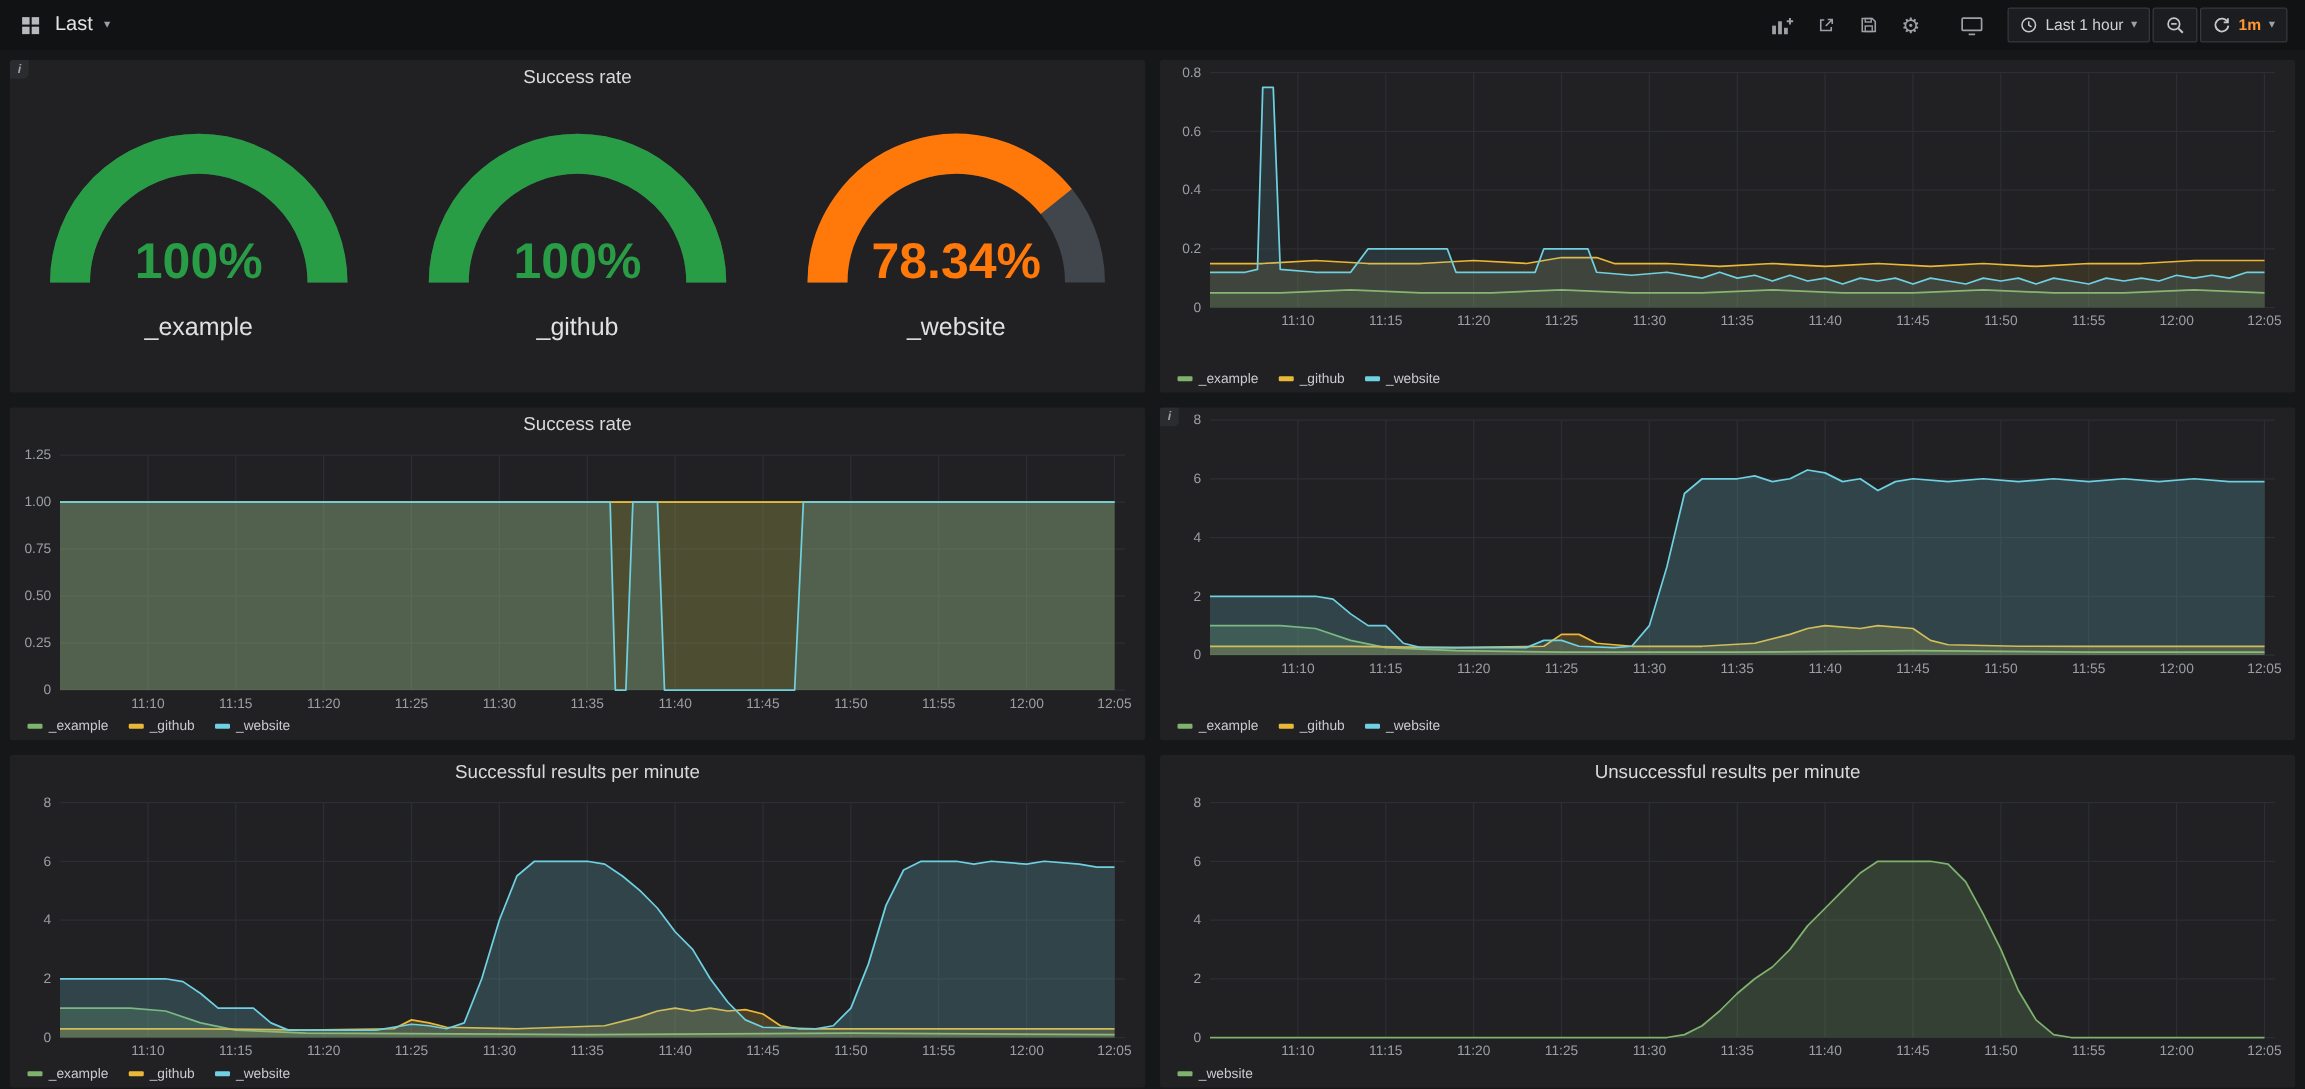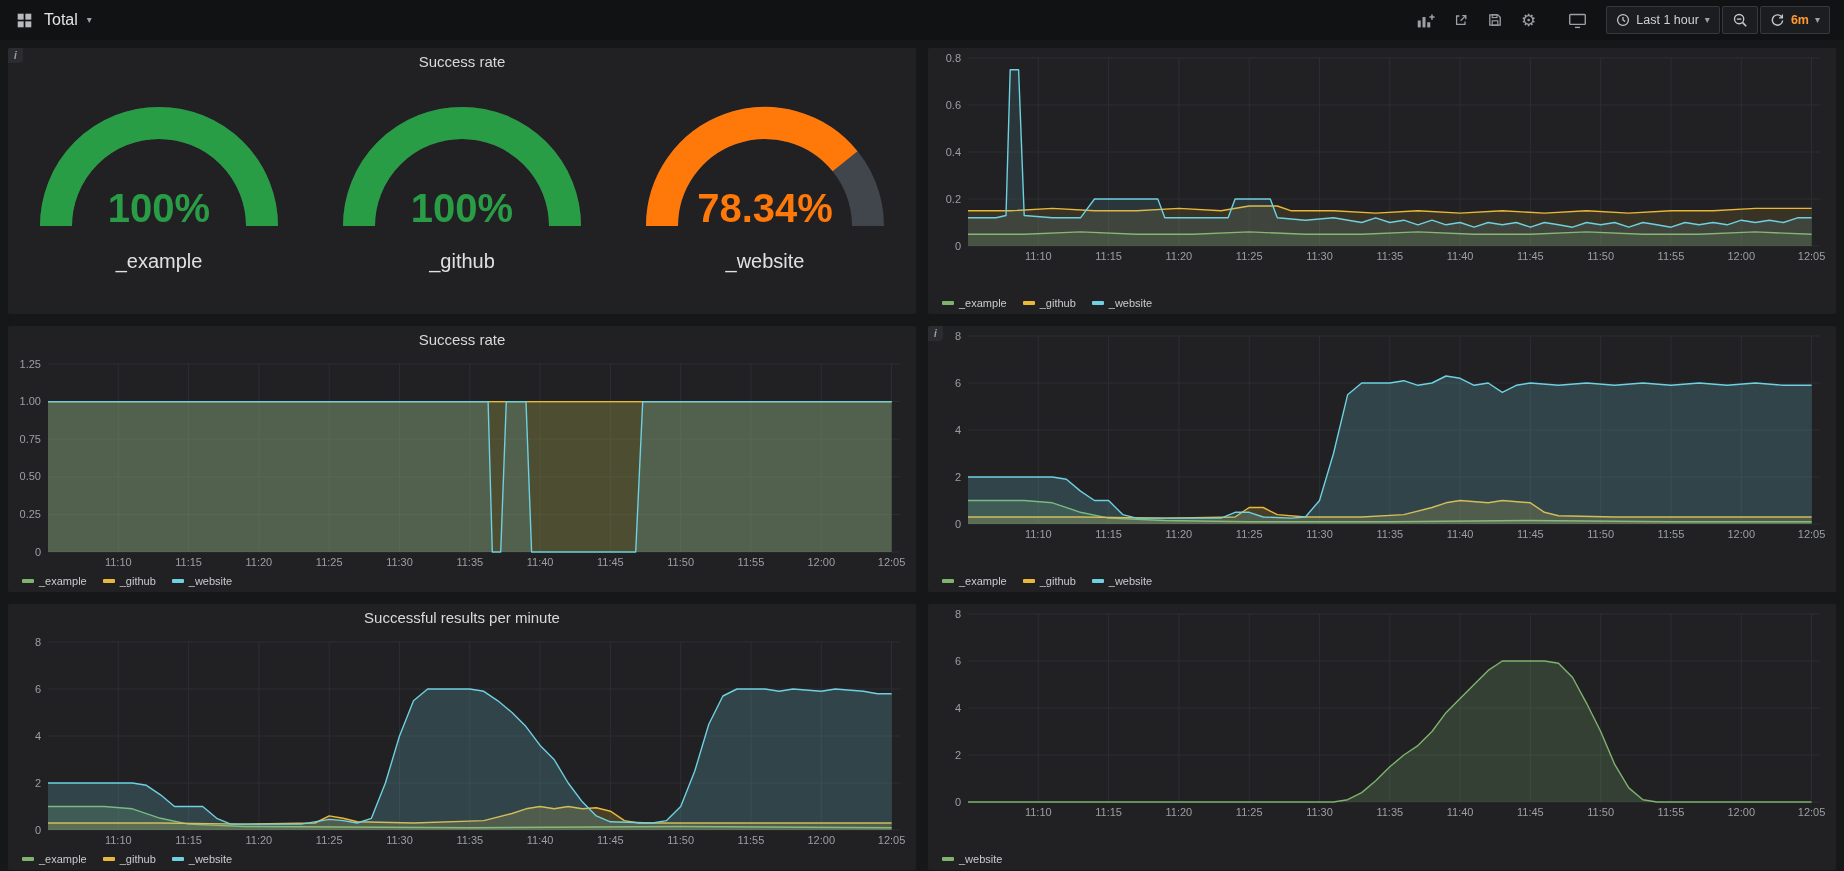--- a/index.html
+++ b/index.html
@@ -83,21 +83,21 @@
 
 <header class="navbar">
   <span class="icon-btn" style="padding:4px 2px;">
     <svg width="17" height="17" viewBox="0 0 20 20">
       <rect x="2" y="2" width="7" height="7" fill="#b7babc"></rect>
       <rect x="11" y="2" width="7" height="7" fill="#b7babc"></rect>
       <rect x="2" y="11" width="7" height="7" fill="#b7babc"></rect>
       <rect x="11" y="11" width="7" height="7" fill="#b7babc"></rect>
     </svg>
   </span>
-  <span class="dash-title">Total</span>
+  <span class="dash-title">Last</span>
   <span class="caret">▾</span>
 
   <div class="nav-actions">
     <button class="icon-btn" title="">
       <svg width="19" height="17" viewBox="0 0 22 18">
         <rect x="2" y="9" width="3.5" height="8" fill="#9da0a5"></rect>
         <rect x="7.5" y="5" width="3.5" height="12" fill="#9da0a5"></rect>
         <rect x="13" y="11" width="3.5" height="6" fill="#9da0a5"></rect>
         <path d="M18.5 2v6M15.5 5h6" stroke="#9da0a5" stroke-width="1.8" fill="none"></path>
       </svg>
@@ -139,21 +139,21 @@
           <circle cx="8" cy="8" r="5.2" fill="none" stroke="#c7c8ca" stroke-width="1.5"></circle>
           <path d="M5.5 8h5" stroke="#c7c8ca" stroke-width="1.5"></path>
           <path d="M12 12l4 4" stroke="#c7c8ca" stroke-width="1.8"></path>
         </svg>
       </button>
       <button class="chip-btn">
         <svg width="15" height="15" viewBox="0 0 18 18">
           <path d="M14.5 5.5A6.2 6.2 0 1 0 15.2 9" fill="none" stroke="#c7c8ca" stroke-width="1.7"></path>
           <path d="M14.8 1.8v4h-4" fill="none" stroke="#c7c8ca" stroke-width="1.7"></path>
         </svg>
-        <span class="accent">6m</span>
+        <span class="accent">1m</span>
         <span class="caret">▾</span>
       </button>
     </div>
   </div>
 </header>
 
 <main class="dash-grid">
 
   <section class="panel">
     <span class="panel-info">i</span>
@@ -415,20 +415,21 @@
           <span>_github</span>
         </span>
         <span class="legend-item">
           <span class="legend-swatch" style="background: rgb(110, 208, 224);"></span>
           <span>_website</span>
         </span>
       </div>
   </section>
 
   <section class="panel">
+    <h2 class="panel-title">Unsuccessful results per minute</h2>
     <div class="chart-area"><svg width="908" height="216">
           <line x1="110.29702970297029" x2="110.29702970297029" y1="10" y2="198" stroke="#2b2e33" stroke-width="1"></line>
           <line x1="180.59405940594058" x2="180.59405940594058" y1="10" y2="198" stroke="#2b2e33" stroke-width="1"></line>
           <line x1="250.89108910891088" x2="250.89108910891088" y1="10" y2="198" stroke="#2b2e33" stroke-width="1"></line>
           <line x1="321.18811881188117" x2="321.18811881188117" y1="10" y2="198" stroke="#2b2e33" stroke-width="1"></line>
           <line x1="391.48514851485146" x2="391.48514851485146" y1="10" y2="198" stroke="#2b2e33" stroke-width="1"></line>
           <line x1="461.78217821782175" x2="461.78217821782175" y1="10" y2="198" stroke="#2b2e33" stroke-width="1"></line>
           <line x1="532.0792079207921" x2="532.0792079207921" y1="10" y2="198" stroke="#2b2e33" stroke-width="1"></line>
           <line x1="602.3762376237623" x2="602.3762376237623" y1="10" y2="198" stroke="#2b2e33" stroke-width="1"></line>
           <line x1="672.6732673267327" x2="672.6732673267327" y1="10" y2="198" stroke="#2b2e33" stroke-width="1"></line>

